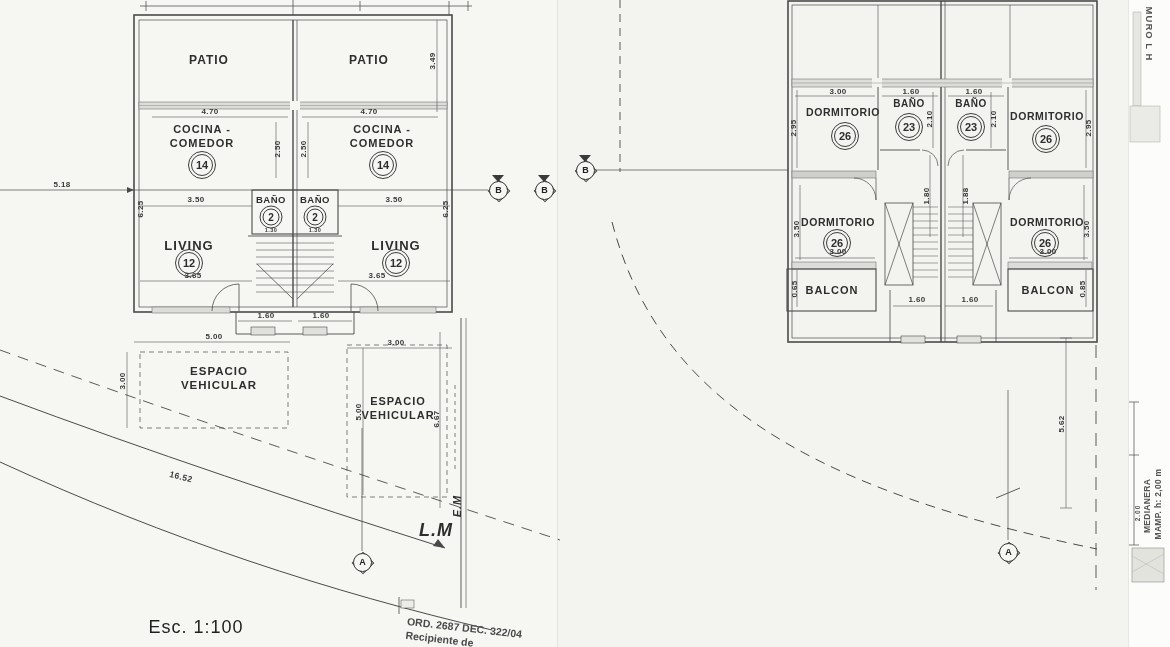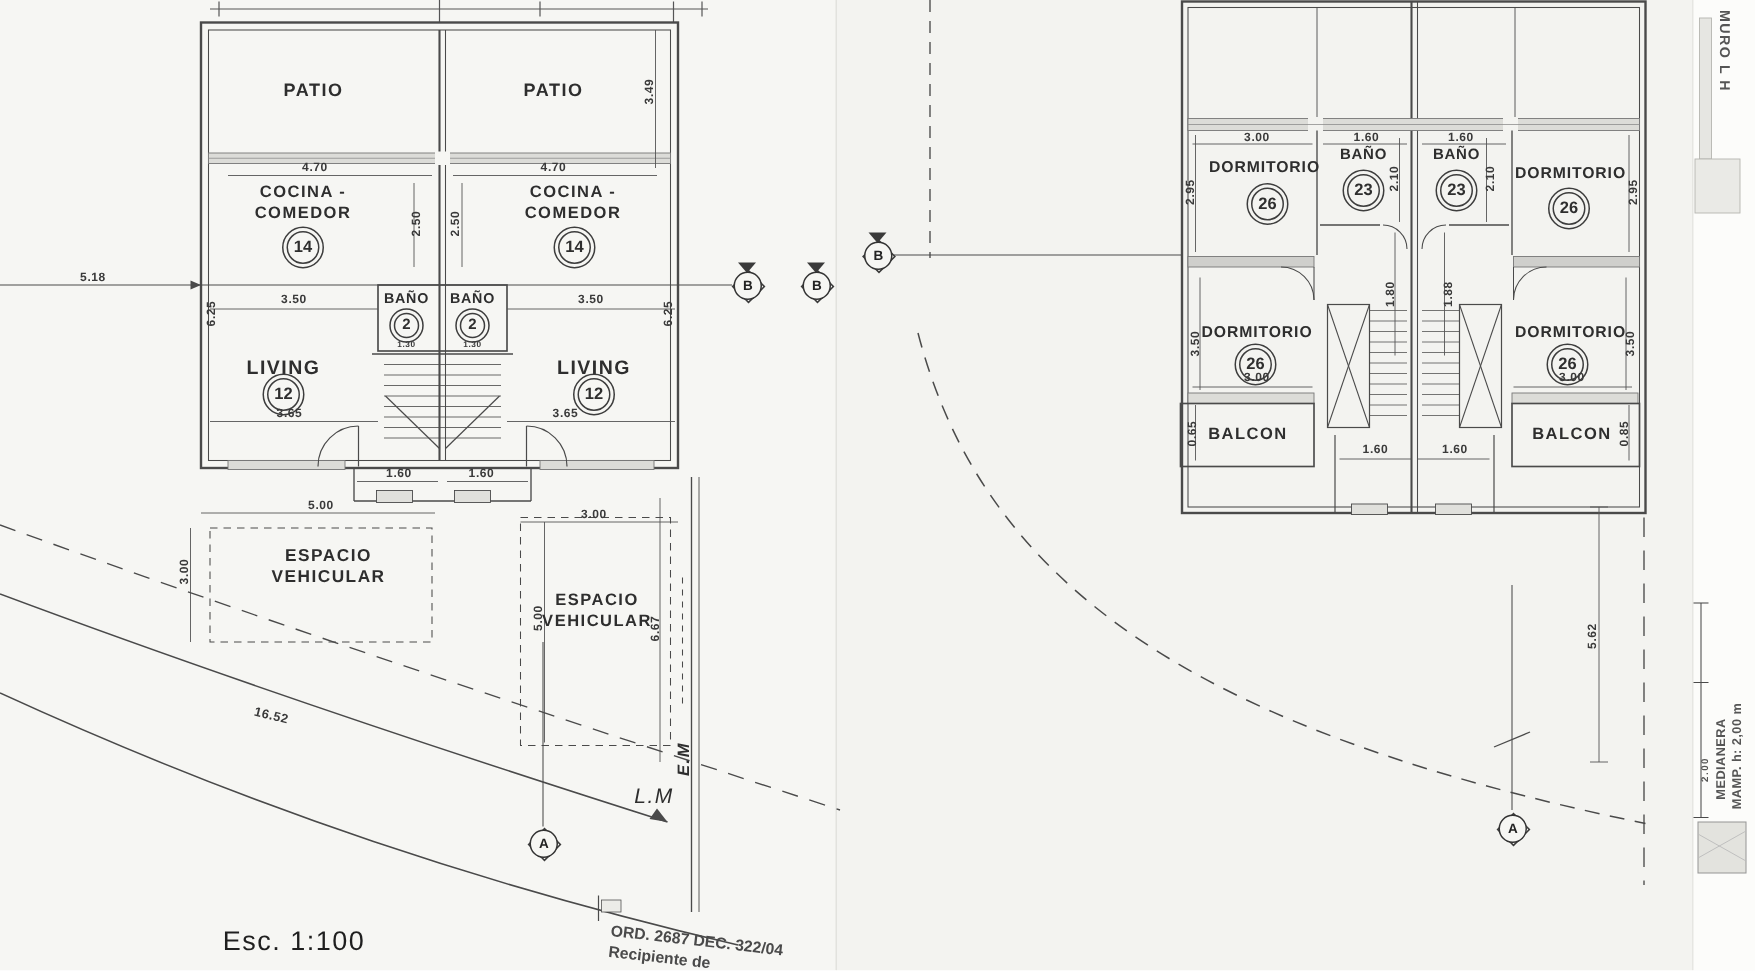--- a/index.html
+++ b/index.html
@@ -280,21 +280,21 @@
   <span class="lbl" style="left:189px;top:245px;font-size:13px">LIVING</span>
   <div class="numcircle circle-lg" style="left:189px;top:263px">12</div>
   <span class="lbl" style="left:396px;top:245px;font-size:13px">LIVING</span>
   <div class="numcircle circle-lg" style="left:396px;top:263px">12</div>
 
   <span class="lbl" style="left:219px;top:372px;font-size:11.5px">ESPACIO</span>
   <span class="lbl" style="left:219px;top:386px;font-size:11.5px">VEHICULAR</span>
   <span class="lbl" style="left:398px;top:401px;font-size:11px">ESPACIO</span>
   <span class="lbl" style="left:398px;top:415px;font-size:11px">VEHICULAR</span>
 
-  <span class="lbl" style="left:436px;top:530px;font-size:14px;font-style:italic;font-weight:400">L.M</span>
+  <span class="lbl" style="left:436px;top:530px;font-size:18px;font-style:italic;font-weight:700">L.M</span>
   <span class="lbl" style="left:457px;top:506px;font-size:11px;font-style:italic;transform:translate(-50%,-50%) rotate(-90deg)">E.M</span>
 
   <span class="lbl title" style="left:196px;top:627px;font-size:18px;letter-spacing:1px">Esc. 1:100</span>
 
   <div class="stamp" style="left:408px;top:614px;font-size:10.5px;transform:rotate(6.5deg)">
     <div>ORD. 2687 DEC. 322/04</div>
     <div>Recipiente de</div>
   </div>
 
   <span class="lbl" style="left:843px;top:112px;font-size:10.5px;letter-spacing:.6px">DORMITORIO</span>

